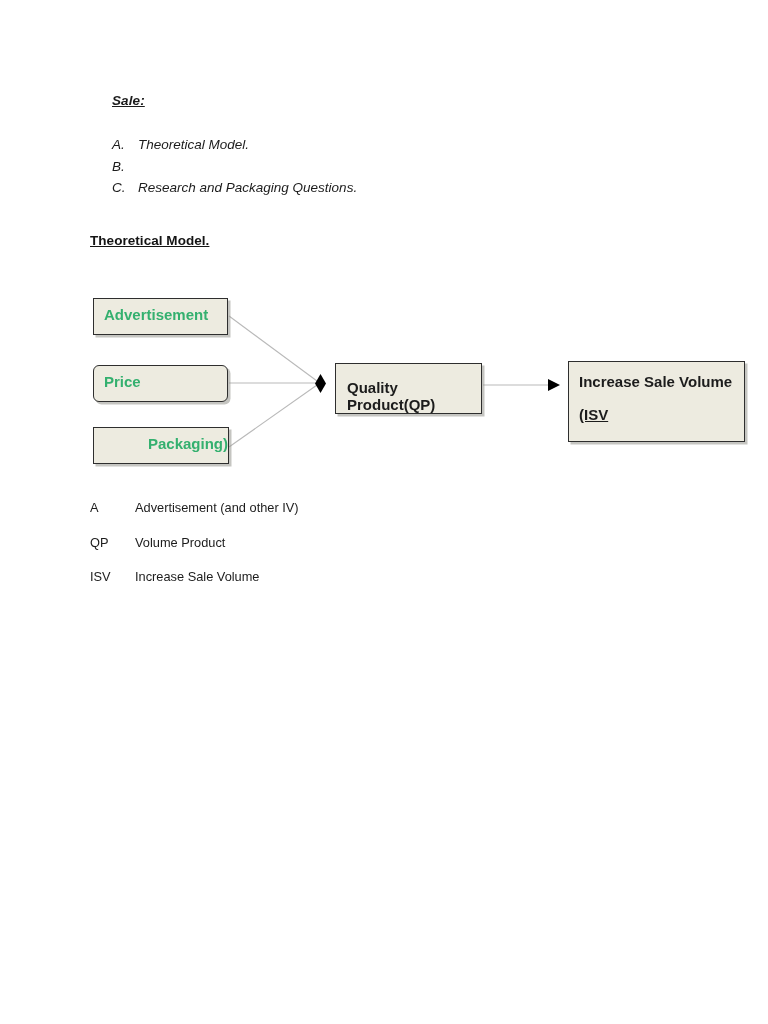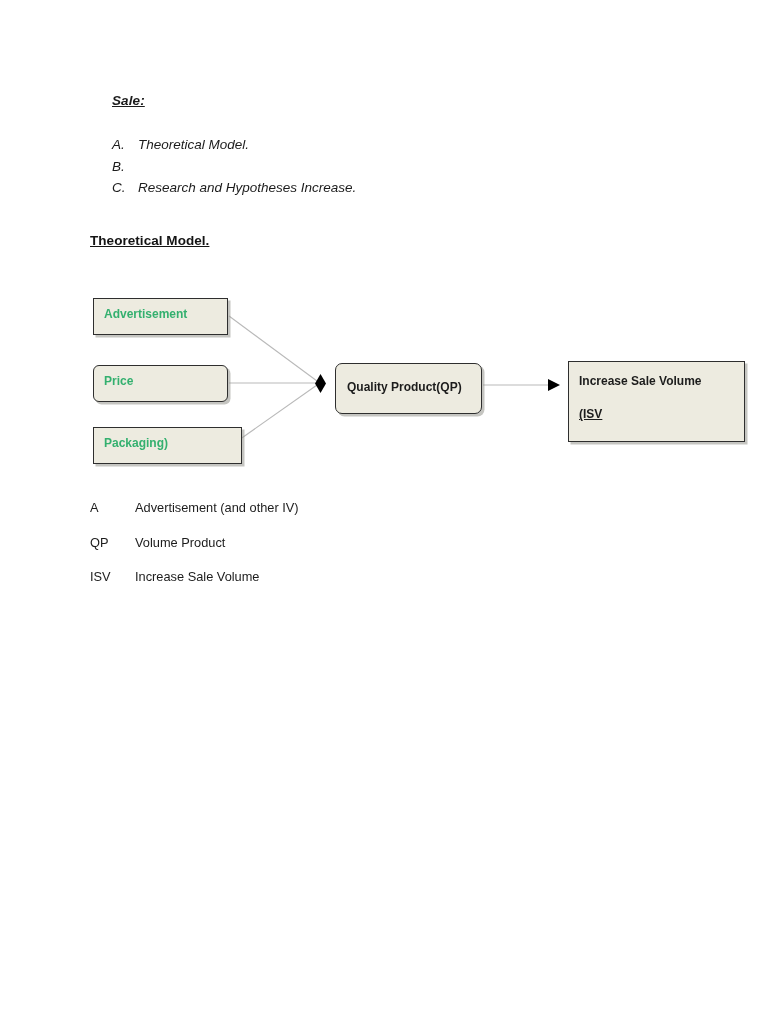--- a/index.html
+++ b/index.html
@@ -79,33 +79,33 @@
     pointer-events: none;
   }
   .diagram svg { display: block; }
 
   .node {
     position: absolute;
     box-sizing: border-box;
     background: #EDEBE0;
     border: 1.6px solid #2e2e2e;
     box-shadow: 2.5px 2.5px 0 0 rgba(150,150,142,0.55);
-    font-size: 12px;
+    font-size: 15px;
     font-weight: bold;
     padding: 7px 0 0 10px;
     line-height: 17px;
   }
   .node.green { color: #34b06f; }
   .node.dark { color: #1c1c1c; }
 
   .node-adv   { left: 93px;  top: 298px; width: 135px; height: 37px; }
   .node-price { left: 93px;  top: 365px; width: 135px; height: 37px; border-radius: 6px; }
-  .node-pack  { left: 93px;  top: 427px; width: 149px; height: 37px; }
+  .node-pack  { left: 93px;  top: 427px; width: 136px; height: 37px; text-align: right; }
   .node-qp    { left: 335px; top: 363px; width: 147px; height: 51px;
-                padding-top: 15px; padding-left: 11px; border-radius: 7px; }
+                padding-top: 15px; padding-left: 11px; }
   .node-isv   { left: 568px; top: 361px; width: 177px; height: 81px;
                 padding-top: 11px; padding-left: 10px; }
   .node-isv .line2 { display: block; margin-top: 16px; text-decoration: underline; }
 
   
   .legend {
     position: absolute;
     left: 90px;
     top: 499px;
     width: 400px;
@@ -134,21 +134,21 @@
   <div class="steps-list">
     <div class="step-row">
       <span class="step-marker">A.</span>
       <span class="step-text">Theoretical Model.</span>
     </div>
     <div class="step-row">
       <span class="step-marker">B.</span>
     </div>
     <div class="step-row">
       <span class="step-marker">C.</span>
-      <span class="step-text">Research and Hypotheses Increase.</span>
+      <span class="step-text">Research and Packaging Questions.</span>
     </div>
   </div>
 
   <div class="section-heading">Theoretical Model.</div>
 
   <div class="diagram">
     <svg width="768" height="1024" xmlns="http://www.w3.org/2000/svg">
 
       <line x1="229" y1="316" x2="317" y2="381" stroke="#b9b9b9" stroke-width="1.1"></line>
 

